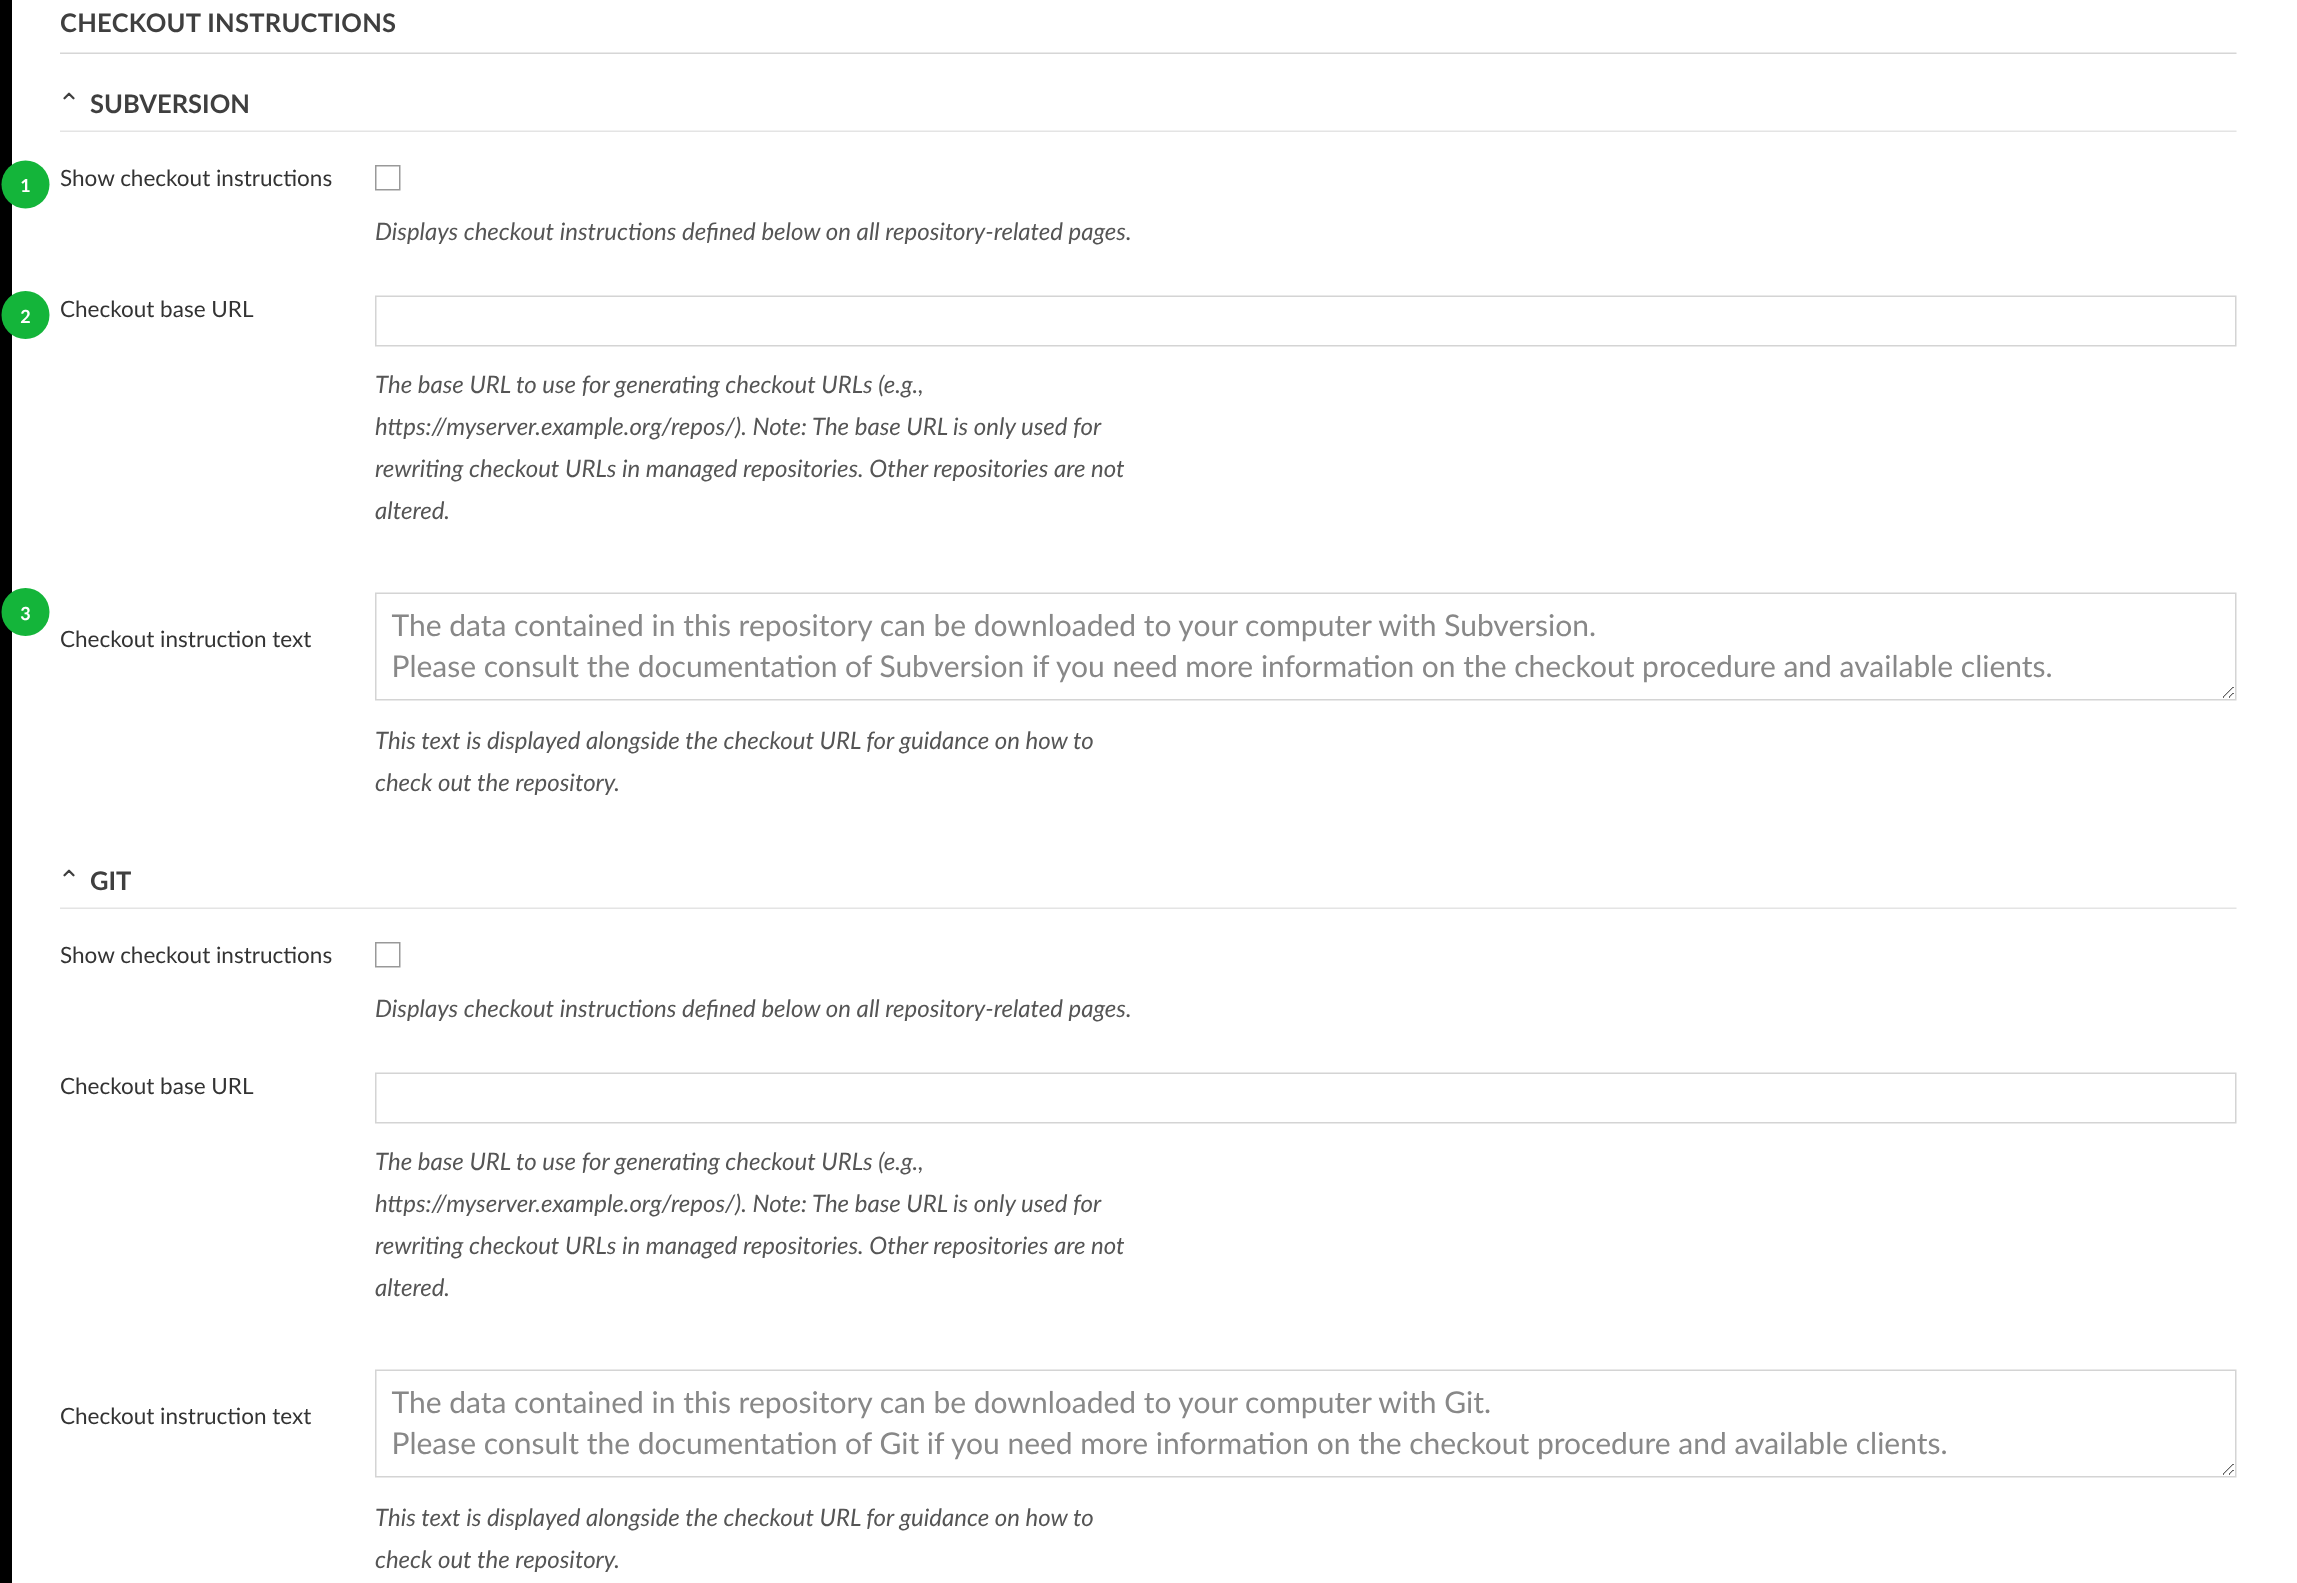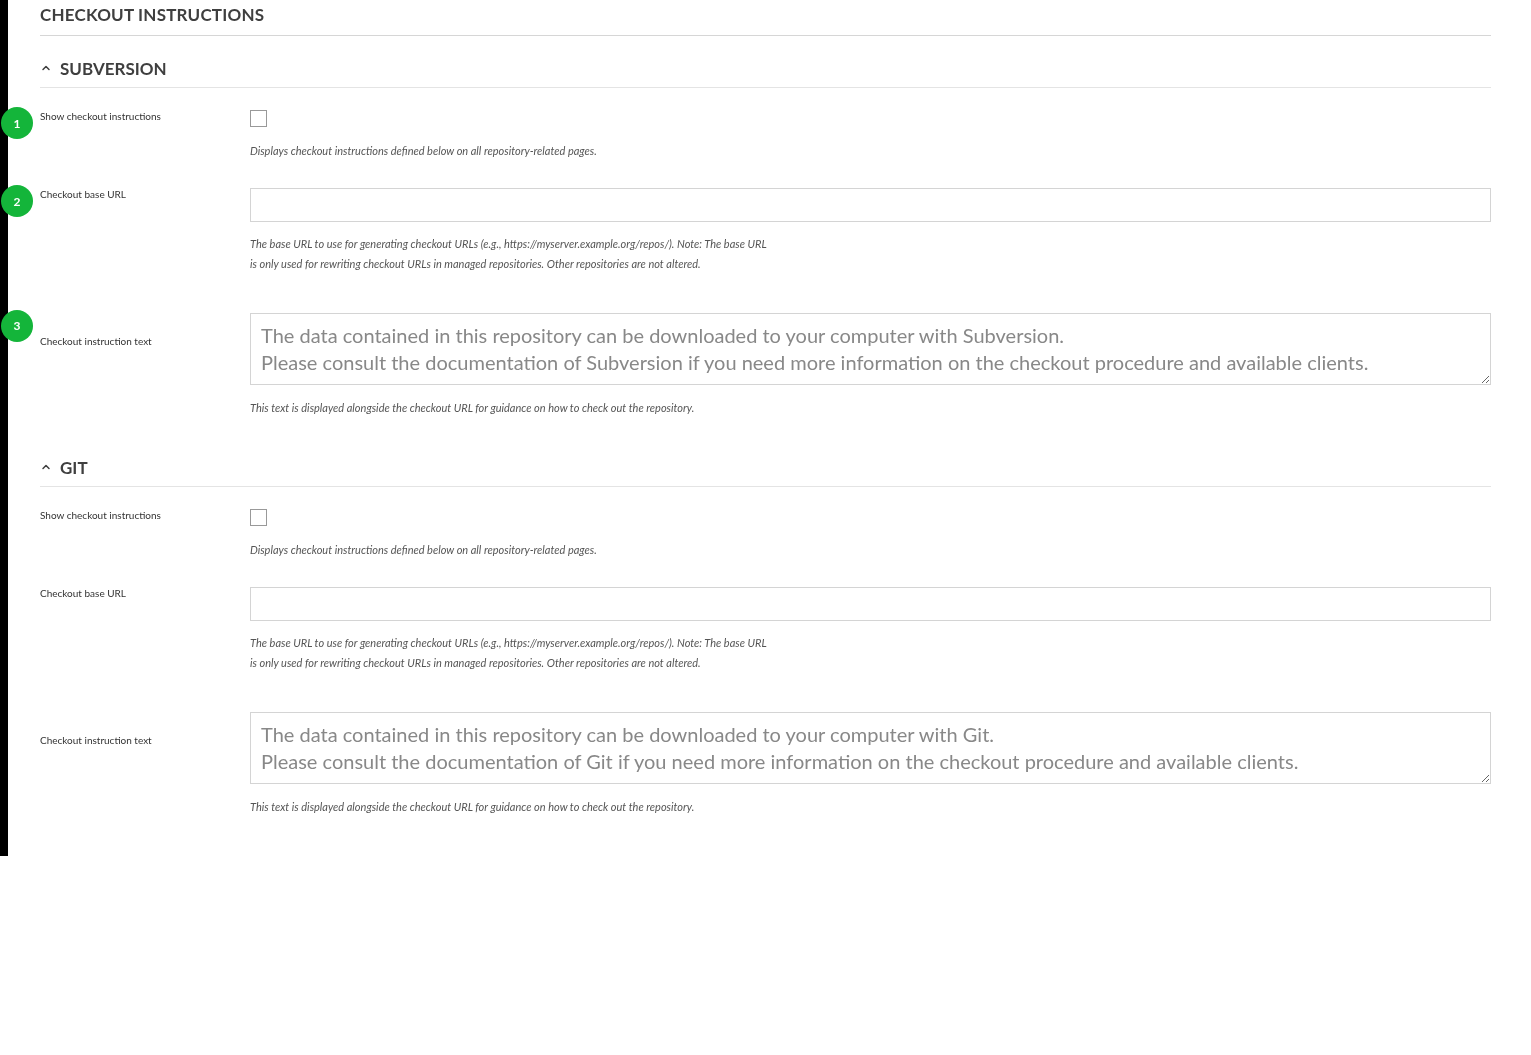--- a/index.html
+++ b/index.html
@@ -28,21 +28,21 @@
     font-weight: 700;
     color: #3f3f3f;
     text-transform: uppercase;
     letter-spacing: 0.2px;
     border-bottom: 1px solid #d6d6d6;
     padding-bottom: 10px;
     margin-bottom: 22px;
   }
   .section-header {
     display: flex;
-    align-items: center;
+    align-items: flex-start;
     gap: 8px;
     font-size: 17px;
     font-weight: 700;
     color: #3f3f3f;
     text-transform: uppercase;
     border-bottom: 1px solid #e4e4e4;
     padding-bottom: 8px;
     margin-bottom: 22px;
     cursor: pointer;
   }
@@ -53,21 +53,21 @@
   .field-row {
     display: flex;
     margin-bottom: 40px;
     position: relative;
   }
   .field-row.tight { margin-bottom: 28px; }
   .label-col {
     width: 210px;
     flex-shrink: 0;
     padding-top: 0;
-    font-size: 10px;
+    font-size: 15px;
     color: #333;
   }
   .input-col {
     flex: 1;
     min-width: 0;
   }
   .checkbox {
     appearance: none;
     -webkit-appearance: none;
     width: 17px;
@@ -95,21 +95,21 @@
     font-size: 20px;
     font-family: inherit;
     resize: both;
     margin-bottom: 10px;
     color: #888;
     line-height: 1.35;
   }
   .textarea::placeholder { color: #888; }
   .help-text {
     font-style: italic;
-    font-size: 11px;
+    font-size: 16px;
     color: #555;
     line-height: 1.75;
     max-width: 520px;
   }
   .step-badge {
     position: absolute;
     left: -39px;
     top: -3px;
     width: 32px;
     height: 32px;

